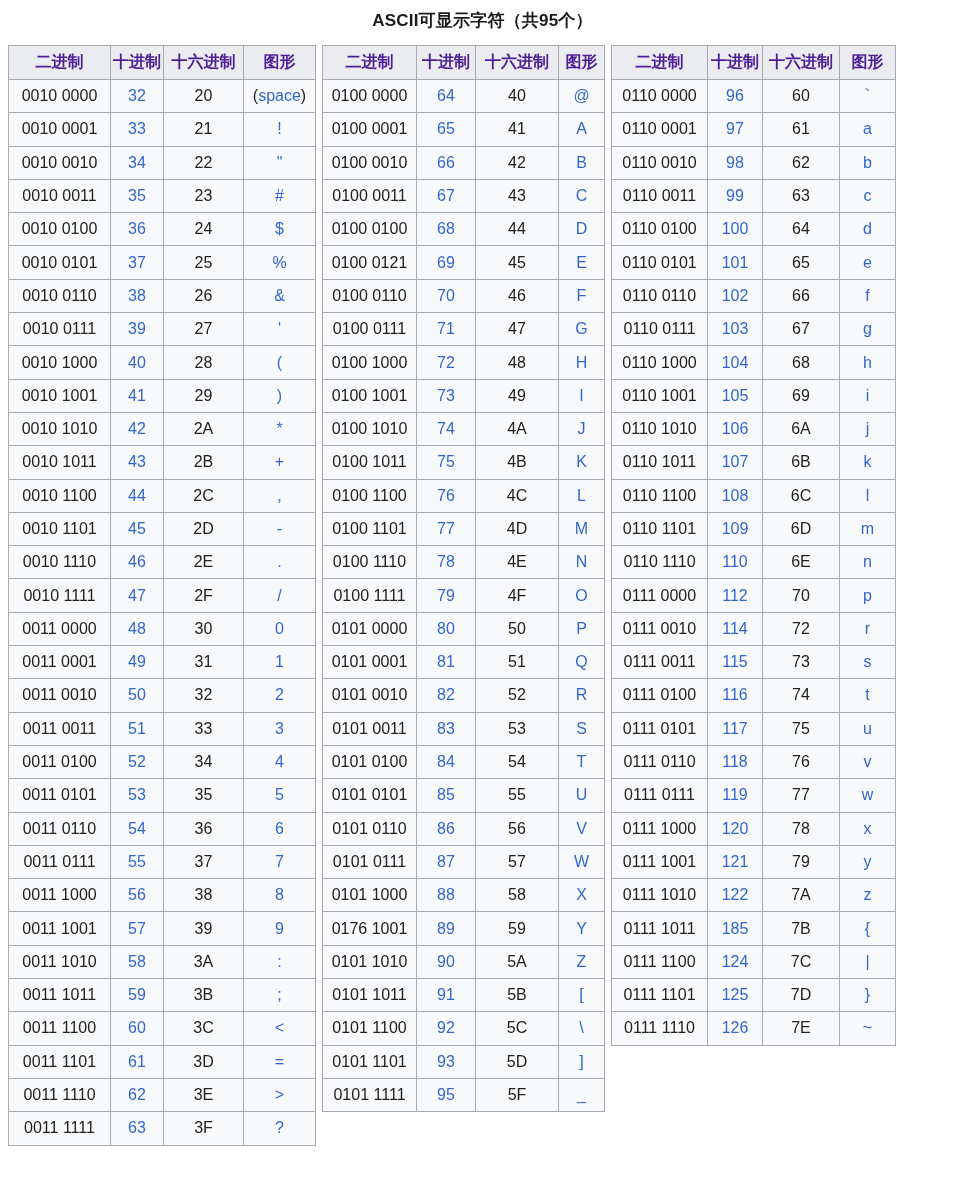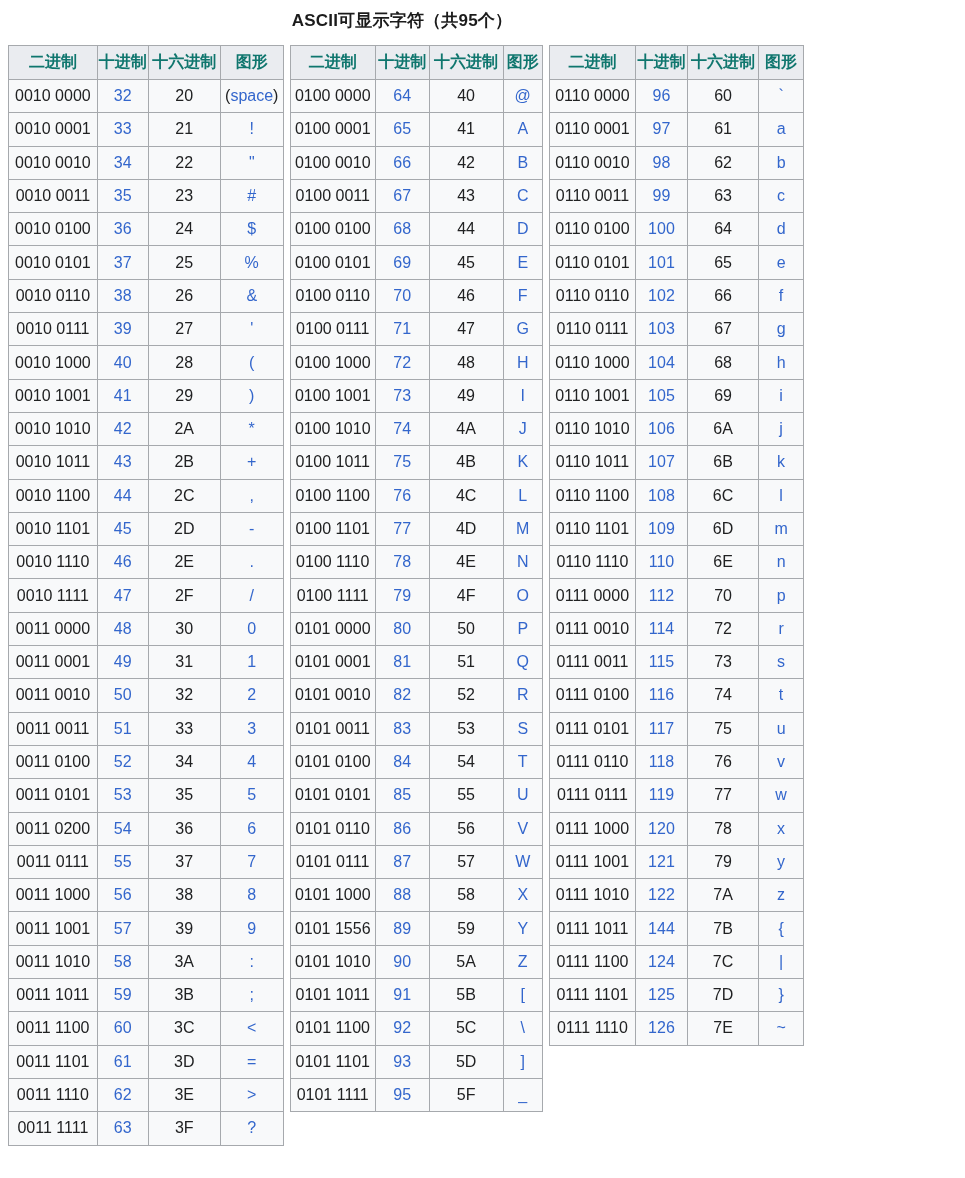--- a/index.html
+++ b/index.html
@@ -3,21 +3,21 @@
 <meta charset="utf-8">
 <style>
   html, body {
     margin: 0;
     padding: 0;
     background: #ffffff;
     font-family: "Liberation Sans", "DejaVu Sans", sans-serif;
     color: #202122;
   }
   .page {
-    width: 804px;
+    width: 965px;
     min-height: 1178px;
     box-sizing: border-box;
   }
   .title {
     text-align: center;
     font-weight: bold;
     font-size: 17px;
     padding-top: 9px;
     margin-bottom: 13px;
     color: #1b1b1b;
@@ -41,21 +41,21 @@
     font-size: 16px;
     padding: 0;
     height: 32.3px;
     white-space: nowrap;
   }
   table.ascii th {
     background: #eaecf0;
     height: 33px;
   }
   table.ascii th a {
-    color: #0f766e;
+    color: #4c1d95;
     font-weight: bold;
     text-decoration: none;
     cursor: pointer;
   }
   table.ascii td a {
     color: #3366cc;
     text-decoration: none;
     cursor: pointer;
   }
   .paren {
@@ -219,21 +219,21 @@
             <td class="c-hex">34</td>
             <td class="c-glyph"><a>4</a></td>
           </tr>
           <tr>
             <td class="c-bin">0011 0101</td>
             <td class="c-dec"><a>53</a></td>
             <td class="c-hex">35</td>
             <td class="c-glyph"><a>5</a></td>
           </tr>
           <tr>
-            <td class="c-bin">0011 0200</td>
+            <td class="c-bin">0011 0110</td>
             <td class="c-dec"><a>54</a></td>
             <td class="c-hex">36</td>
             <td class="c-glyph"><a>6</a></td>
           </tr>
           <tr>
             <td class="c-bin">0011 0111</td>
             <td class="c-dec"><a>55</a></td>
             <td class="c-hex">37</td>
             <td class="c-glyph"><a>7</a></td>
           </tr>
@@ -321,21 +321,21 @@
             <td class="c-hex">43</td>
             <td class="c-glyph"><a>C</a></td>
           </tr>
           <tr>
             <td class="c-bin">0100 0100</td>
             <td class="c-dec"><a>68</a></td>
             <td class="c-hex">44</td>
             <td class="c-glyph"><a>D</a></td>
           </tr>
           <tr>
-            <td class="c-bin">0100 0101</td>
+            <td class="c-bin">0100 0121</td>
             <td class="c-dec"><a>69</a></td>
             <td class="c-hex">45</td>
             <td class="c-glyph"><a>E</a></td>
           </tr>
           <tr>
             <td class="c-bin">0100 0110</td>
             <td class="c-dec"><a>70</a></td>
             <td class="c-hex">46</td>
             <td class="c-glyph"><a>F</a></td>
           </tr>
@@ -441,21 +441,21 @@
             <td class="c-hex">57</td>
             <td class="c-glyph"><a>W</a></td>
           </tr>
           <tr>
             <td class="c-bin">0101 1000</td>
             <td class="c-dec"><a>88</a></td>
             <td class="c-hex">58</td>
             <td class="c-glyph"><a>X</a></td>
           </tr>
           <tr>
-            <td class="c-bin">0101 1556</td>
+            <td class="c-bin">0176 1001</td>
             <td class="c-dec"><a>89</a></td>
             <td class="c-hex">59</td>
             <td class="c-glyph"><a>Y</a></td>
           </tr>
           <tr>
             <td class="c-bin">0101 1010</td>
             <td class="c-dec"><a>90</a></td>
             <td class="c-hex">5A</td>
             <td class="c-glyph"><a>Z</a></td>
           </tr>
@@ -640,21 +640,21 @@
             <td class="c-glyph"><a>y</a></td>
           </tr>
           <tr>
             <td class="c-bin">0111 1010</td>
             <td class="c-dec"><a>122</a></td>
             <td class="c-hex">7A</td>
             <td class="c-glyph"><a>z</a></td>
           </tr>
           <tr>
             <td class="c-bin">0111 1011</td>
-            <td class="c-dec"><a>144</a></td>
+            <td class="c-dec"><a>185</a></td>
             <td class="c-hex">7B</td>
             <td class="c-glyph"><a>{</a></td>
           </tr>
           <tr>
             <td class="c-bin">0111 1100</td>
             <td class="c-dec"><a>124</a></td>
             <td class="c-hex">7C</td>
             <td class="c-glyph"><a>|</a></td>
           </tr>
           <tr>

